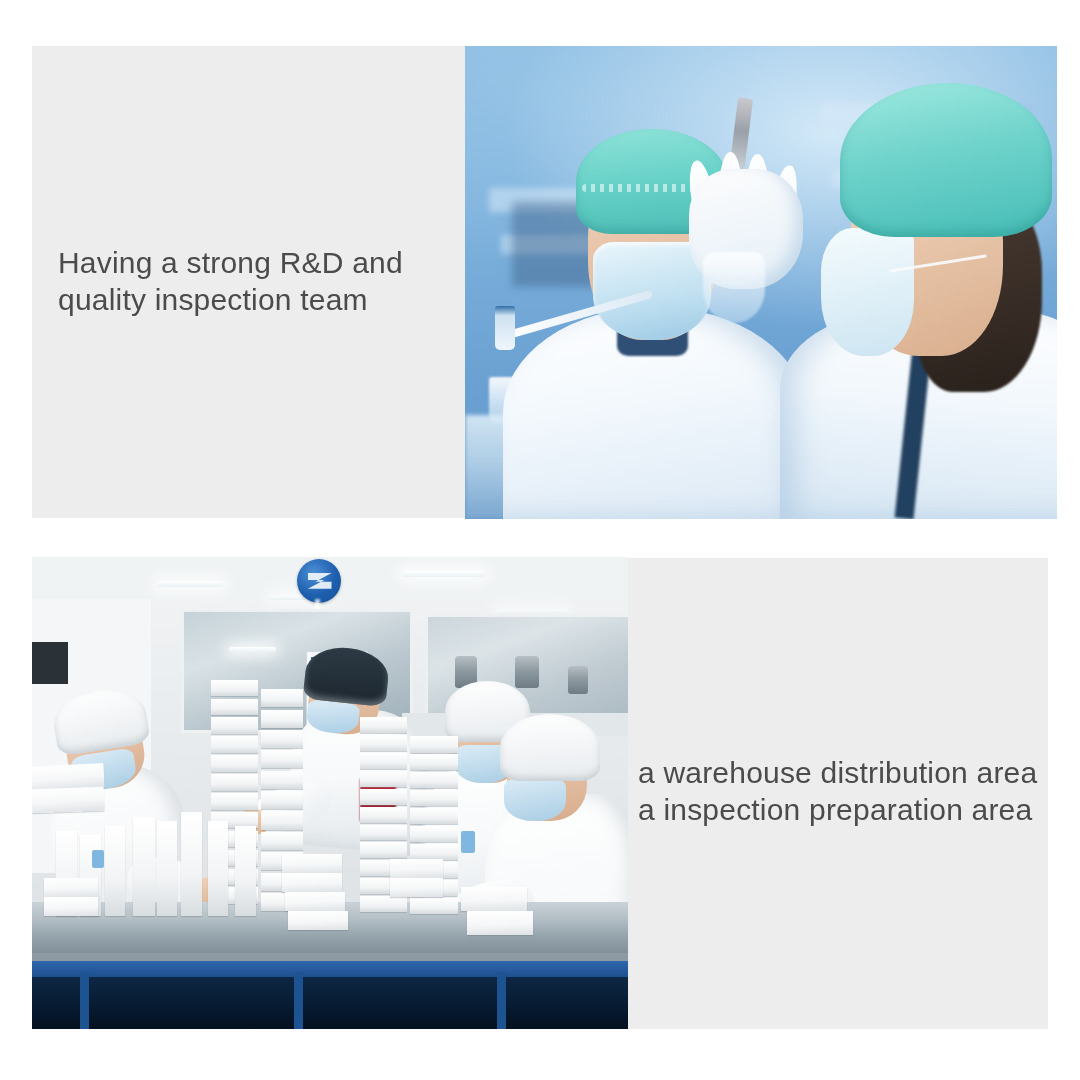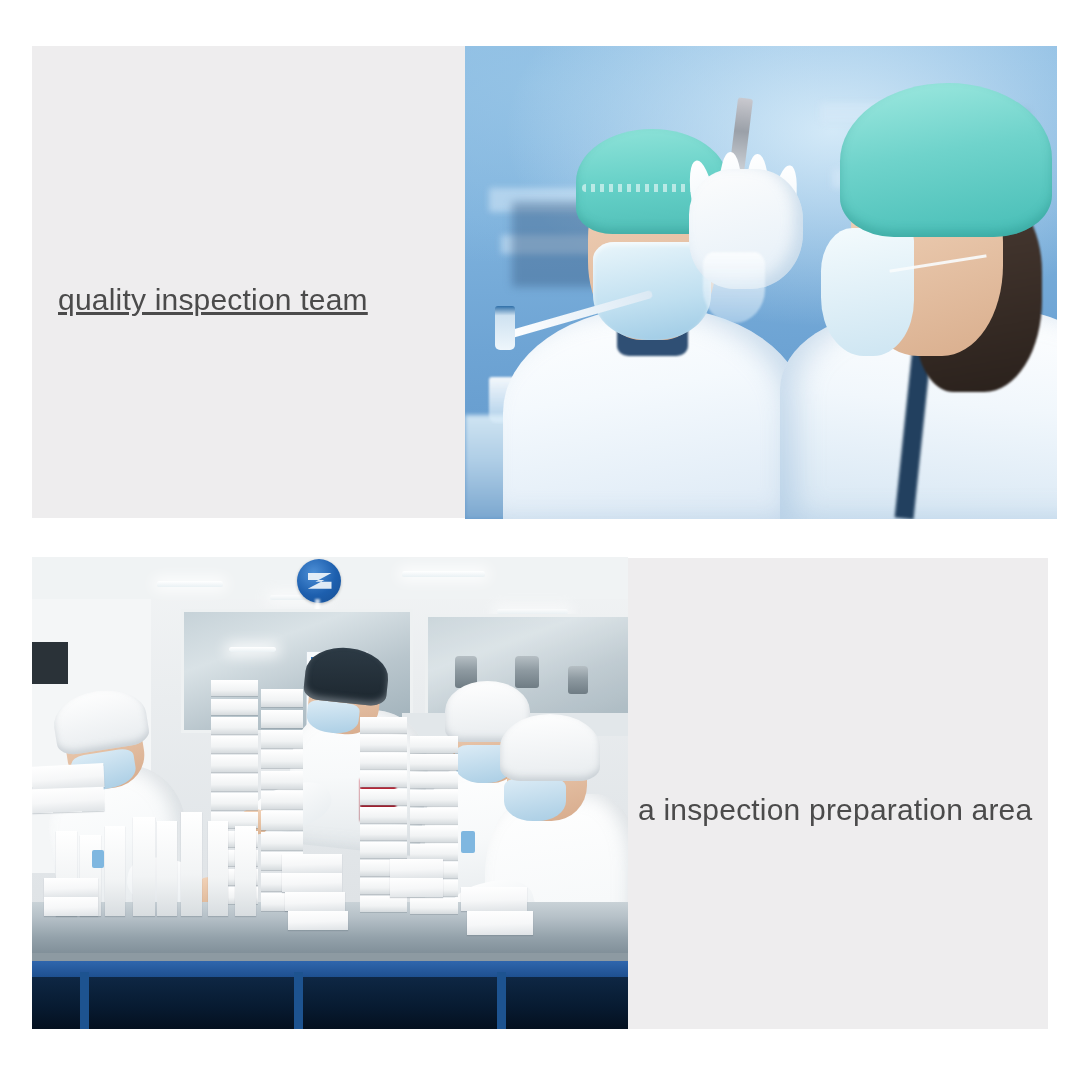--- a/index.html
+++ b/index.html
@@ -258,21 +258,22 @@
 
   .redcloth{position:absolute;background:linear-gradient(180deg,#c2293a,#8d1b28);filter:blur(1px);}
   .blue-tape{position:absolute;background:#7fb7e0;border-radius:2px;}
 </style>
 </head>
 <body>
 
 <div class="stage">
 
   <div class="panel gray" style="left:32px;top:46px;width:433px;height:472px;">
-    <div class="caption" style="left:26px;top:235px;text-decoration:underline;">quality inspection team</div>
+    <div class="caption" style="left:26px;top:198px;">Having a strong R&amp;D and</div>
+    <div class="caption" style="left:26px;top:235px;">quality inspection team</div>
   </div>
 
   <div class="photo" id="photo-lab" style="left:465px;top:46px;width:592px;height:473px;">
     <div class="bg"></div>
 
     <div class="lab-shelf" style="left:4%;top:30%;width:30%;height:5%;"></div>
     <div class="lab-shelf" style="left:6%;top:40%;width:26%;height:4%;"></div>
     <div class="lab-dark" style="left:8%;top:33%;width:15%;height:18%;"></div>
     <div class="lab-shelf" style="left:60%;top:12%;width:30%;height:4%;"></div>
     <div class="lab-shelf" style="left:62%;top:26%;width:27%;height:4%;"></div>
@@ -469,16 +470,17 @@
     <div class="box" style="left:2%;top:72%;width:9%;height:4%;"></div>
 
     <div class="box" style="left:0%;top:44%;width:12%;height:5%;transform:rotate(-3deg);"></div>
     <div class="box" style="left:0%;top:49%;width:12%;height:5%;transform:rotate(-2deg);"></div>
 
     <div class="blue-tape" style="left:72%;top:58%;width:14px;height:22px;"></div>
     <div class="blue-tape" style="left:10%;top:62%;width:12px;height:18px;"></div>
   </div>
 
   <div class="panel gray" style="left:628px;top:558px;width:420px;height:471px;">
+    <div class="caption" style="left:10px;top:196px;">a warehouse distribution area</div>
     <div class="caption" style="left:10px;top:233px;">a inspection preparation area</div>
   </div>
 
 </div>
 
 </body></html>

